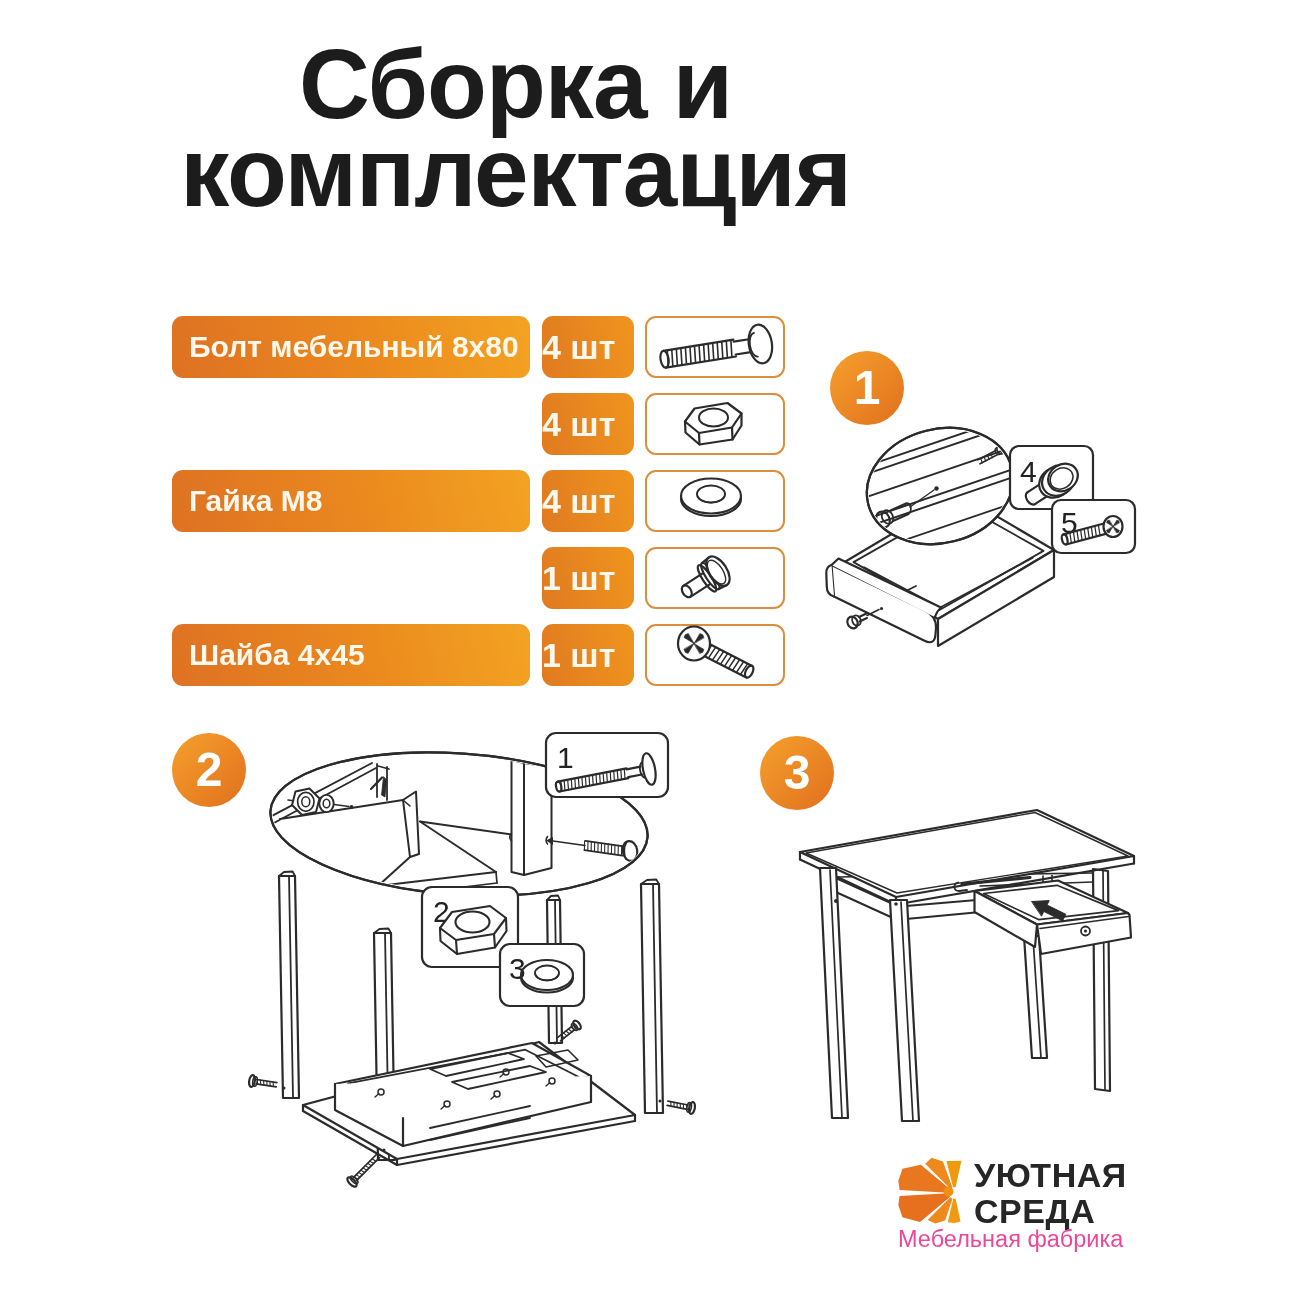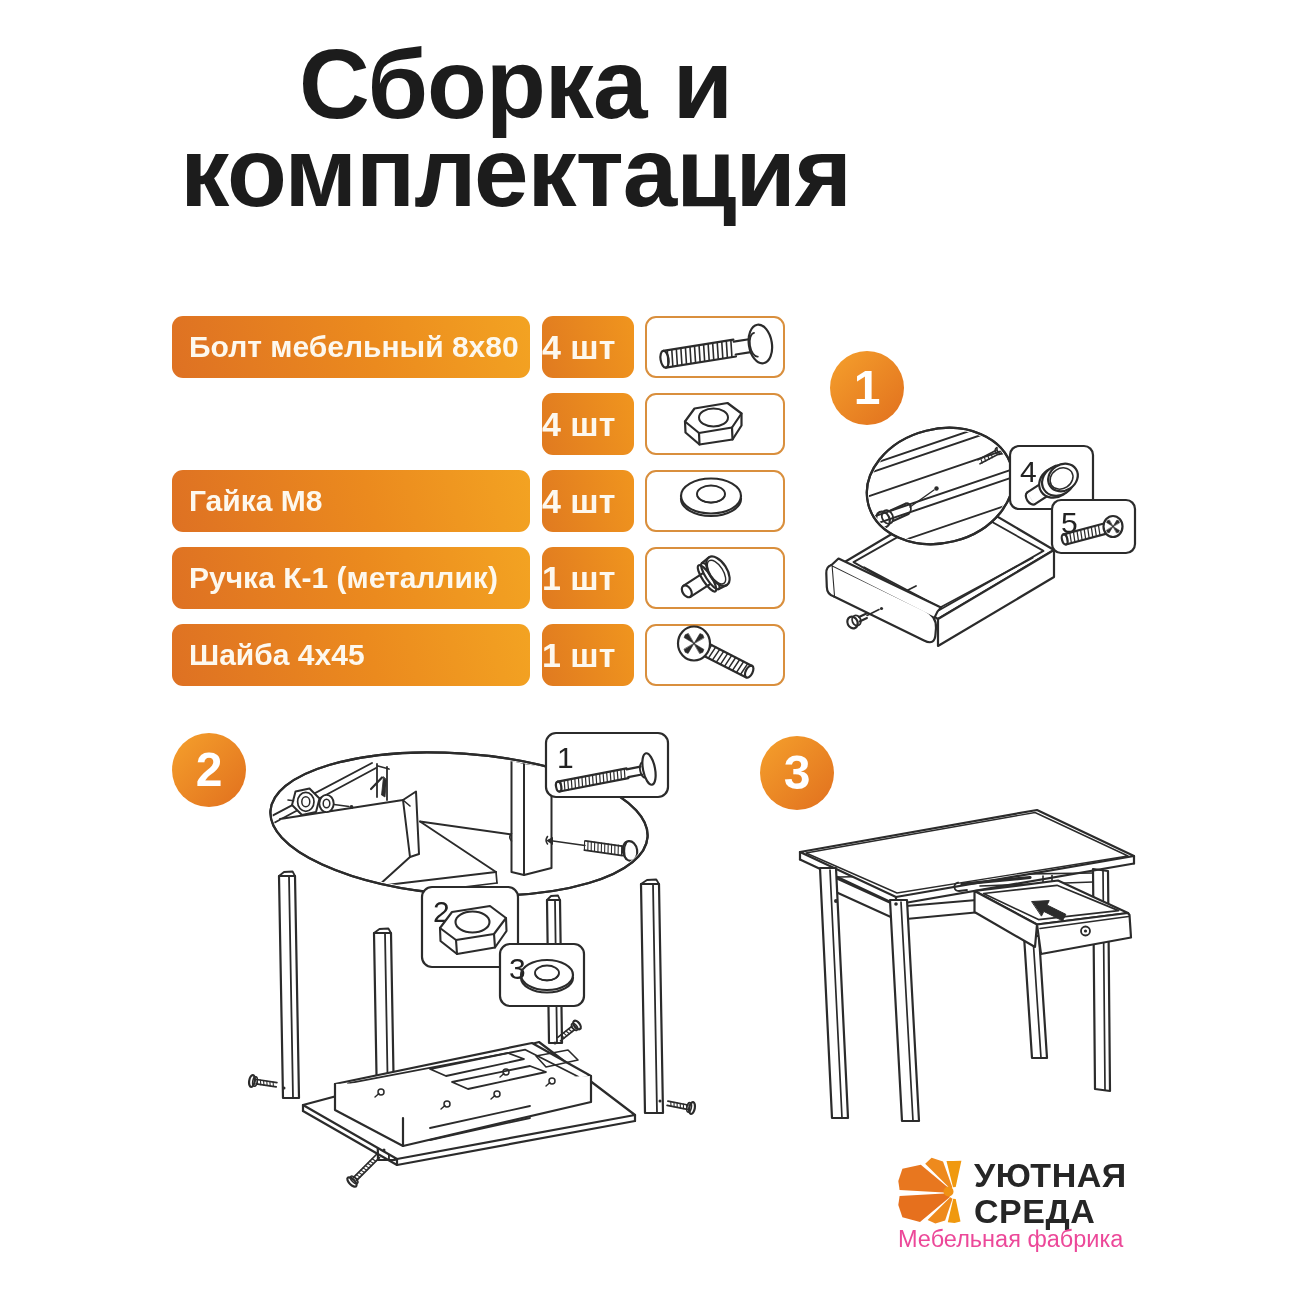--- a/index.html
+++ b/index.html
@@ -22,21 +22,20 @@
   <div class="qbox" style="top:316px;">4 шт</div>
   <div class="ibox" style="top:316px;"></div>
 
   <div class="qbox" style="top:393px;">4 шт</div>
   <div class="ibox" style="top:393px;"></div>
 
   <div class="lbox" style="top:470px;">Гайка М8</div>
   <div class="qbox" style="top:470px;">4 шт</div>
   <div class="ibox" style="top:470px;"></div>
 
-  <div class="lbox" style="top:547px;">Ручка К-1 (металлик)</div>
   <div class="qbox" style="top:547px;">1 шт</div>
   <div class="ibox" style="top:547px;"></div>
 
   <div class="lbox" style="top:624px;">Шайба 4х45</div>
   <div class="qbox" style="top:624px;">1 шт</div>
   <div class="ibox" style="top:624px;"></div>
 
   <div class="num" style="left:830px;top:351px;">1</div>
   <div class="num" style="left:172px;top:733px;">2</div>
   <div class="num" style="left:760px;top:736px;">3</div>

